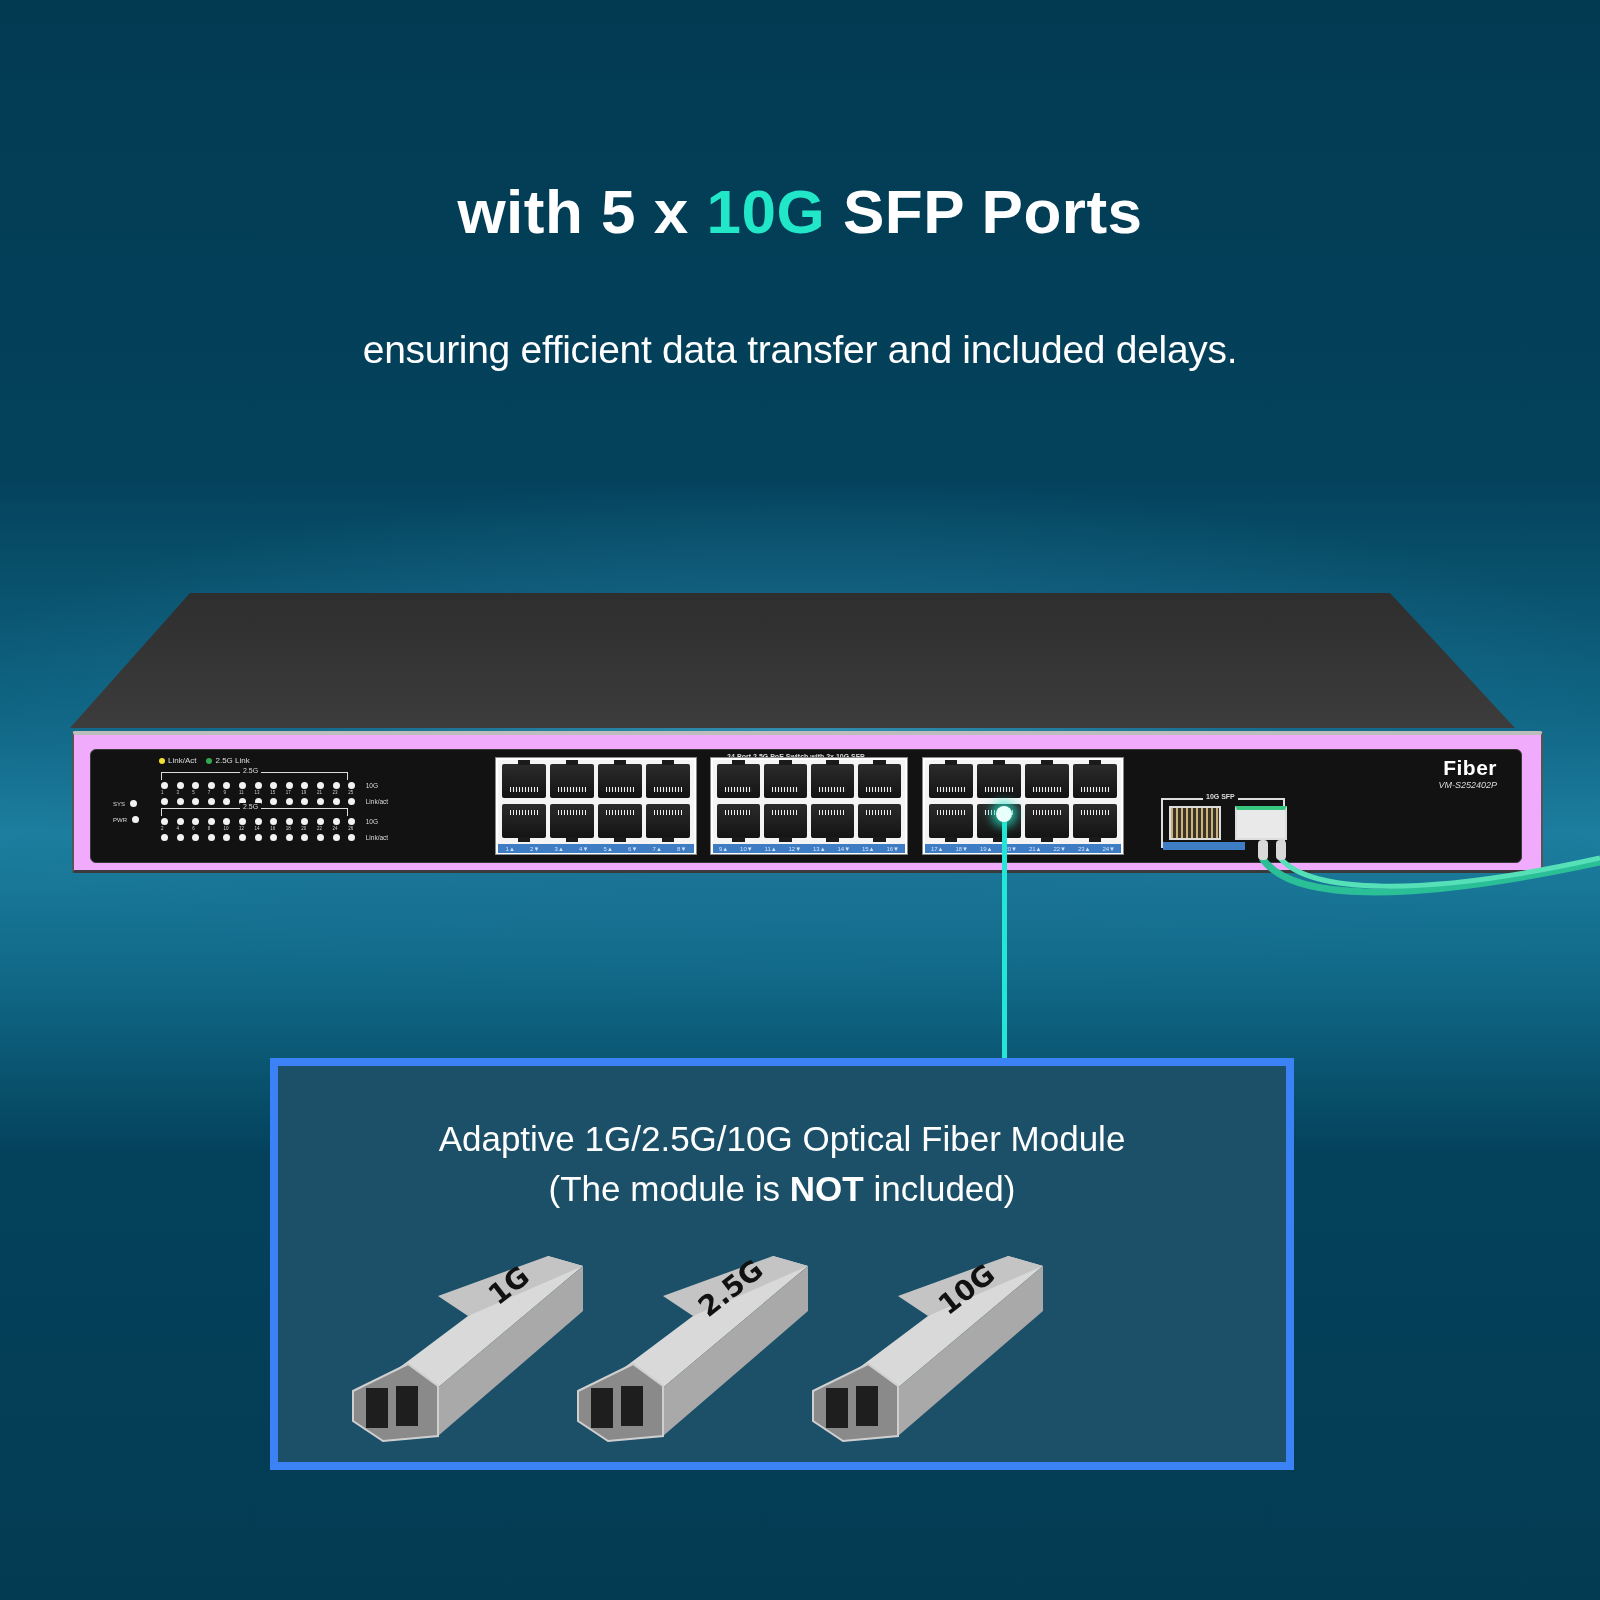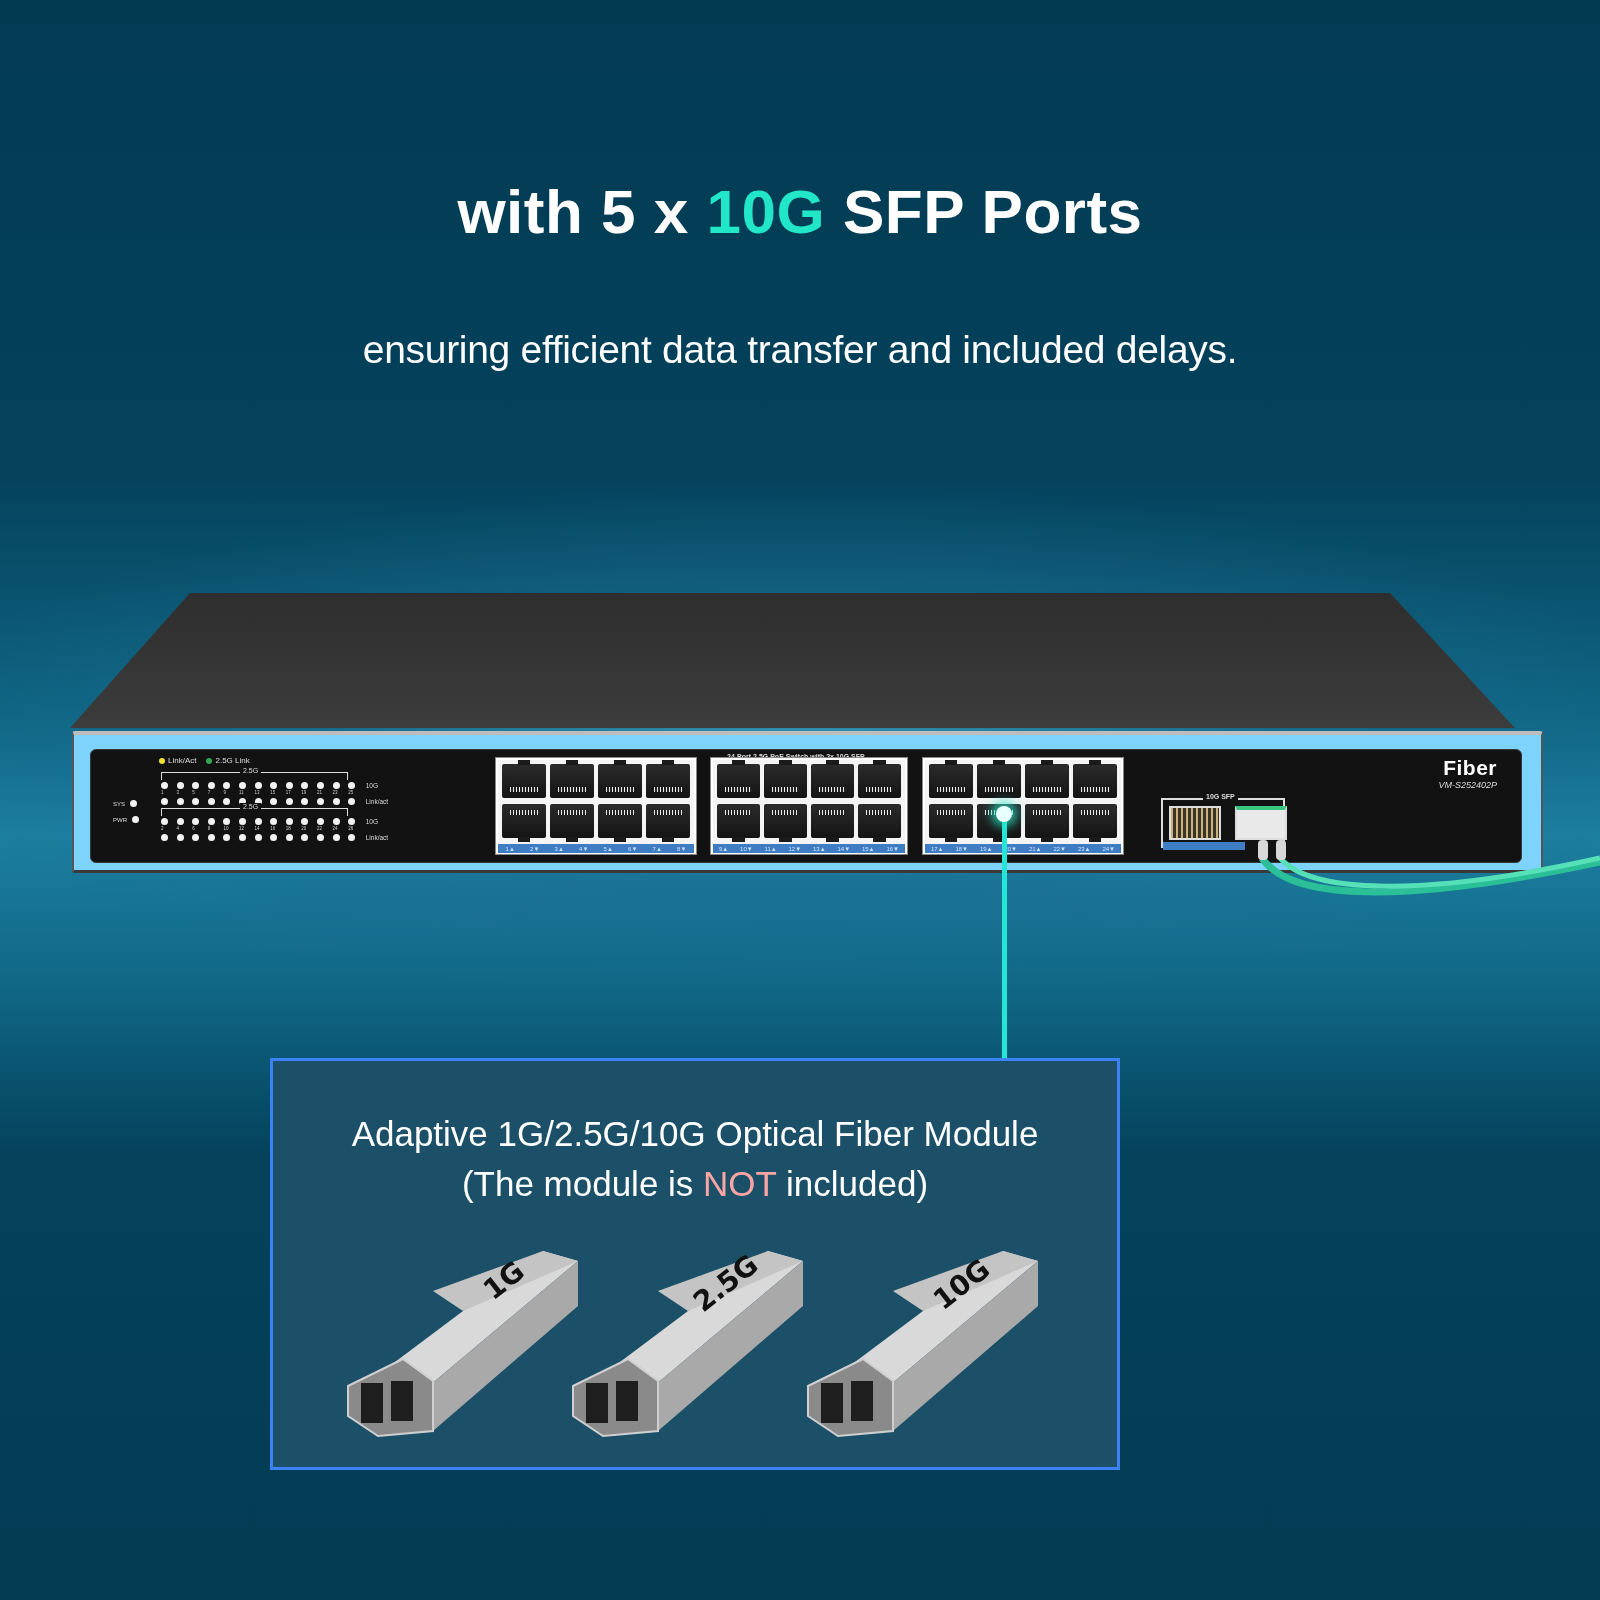--- a/index.html
+++ b/index.html
@@ -28,21 +28,21 @@
     font-size: 39px; line-height: 51px; color: #fff; letter-spacing: -0.3px;
   }
 
   
   .switch { position: absolute; left: 70px; top: 593px; width: 1475px; height: 290px; }
   .sw-top {
     position: absolute; left: 0; top: 0; width: 1475px; height: 140px;
   }
   .sw-front {
     position: absolute; left: 2px; top: 138px; width: 1471px; height: 142px;
-    background: #7dd3fc;
+    background: #f0abfc;
     border-top: 4px solid #bdbdbd;
     border-left: 2px solid #555; border-right: 2px solid #555;
     border-bottom: 3px solid #3a3a3a;
     border-radius: 3px;
   }
   .panel {
     position: absolute; left: 16px; top: 14px; width: 1432px; height: 114px;
     border: 1px solid #3a3a3a; border-radius: 6px;
     background: #121212;
   }
@@ -96,28 +96,28 @@
   .brand .name { font-size: 21px; font-weight: 700; color: #fff; letter-spacing: 0.5px; }
   .brand .model { font-size: 9px; font-style: italic; color: #ddd; }
 
   
   .callout-dot {
     position: absolute; left: 996px; top: 806px; width: 16px; height: 16px; border-radius: 50%;
     background: #e9fffb; box-shadow: 0 0 10px 5px rgba(33,230,200,0.7);
   }
   .callout-line { position: absolute; left: 1002px; top: 812px; width: 5px; height: 250px; background: #24e6d6; }
   .module-box {
-    position: absolute; left: 270px; top: 1058px; width: 850px; height: 412px;
-    border: 3px solid #3b82f6; background: #1b5068;
+    position: absolute; left: 270px; top: 1058px; width: 1024px; height: 412px;
+    border: 8px solid #3b82f6; background: #1b5068;
   }
   .module-box .title {
     position: absolute; left: 0; top: 48px; width: 100%; text-align: center;
     font-size: 35px; line-height: 50px; color: #fff;
   }
-  .module-box .title .hl { color: #fca5a5; font-weight: 400; }
+  .module-box .title .hl { color: #ffffff; font-weight: 700; }
   .mod { position: absolute; top: 170px; width: 250px; height: 210px; }
   .mod svg { width: 250px; height: 210px; }
 
   .fiber { position: absolute; left: 0; top: 0; width: 1600px; height: 1600px; pointer-events: none; }
 </style>
 </head>
 <body>
 
 <div class="bg"></div>
 

